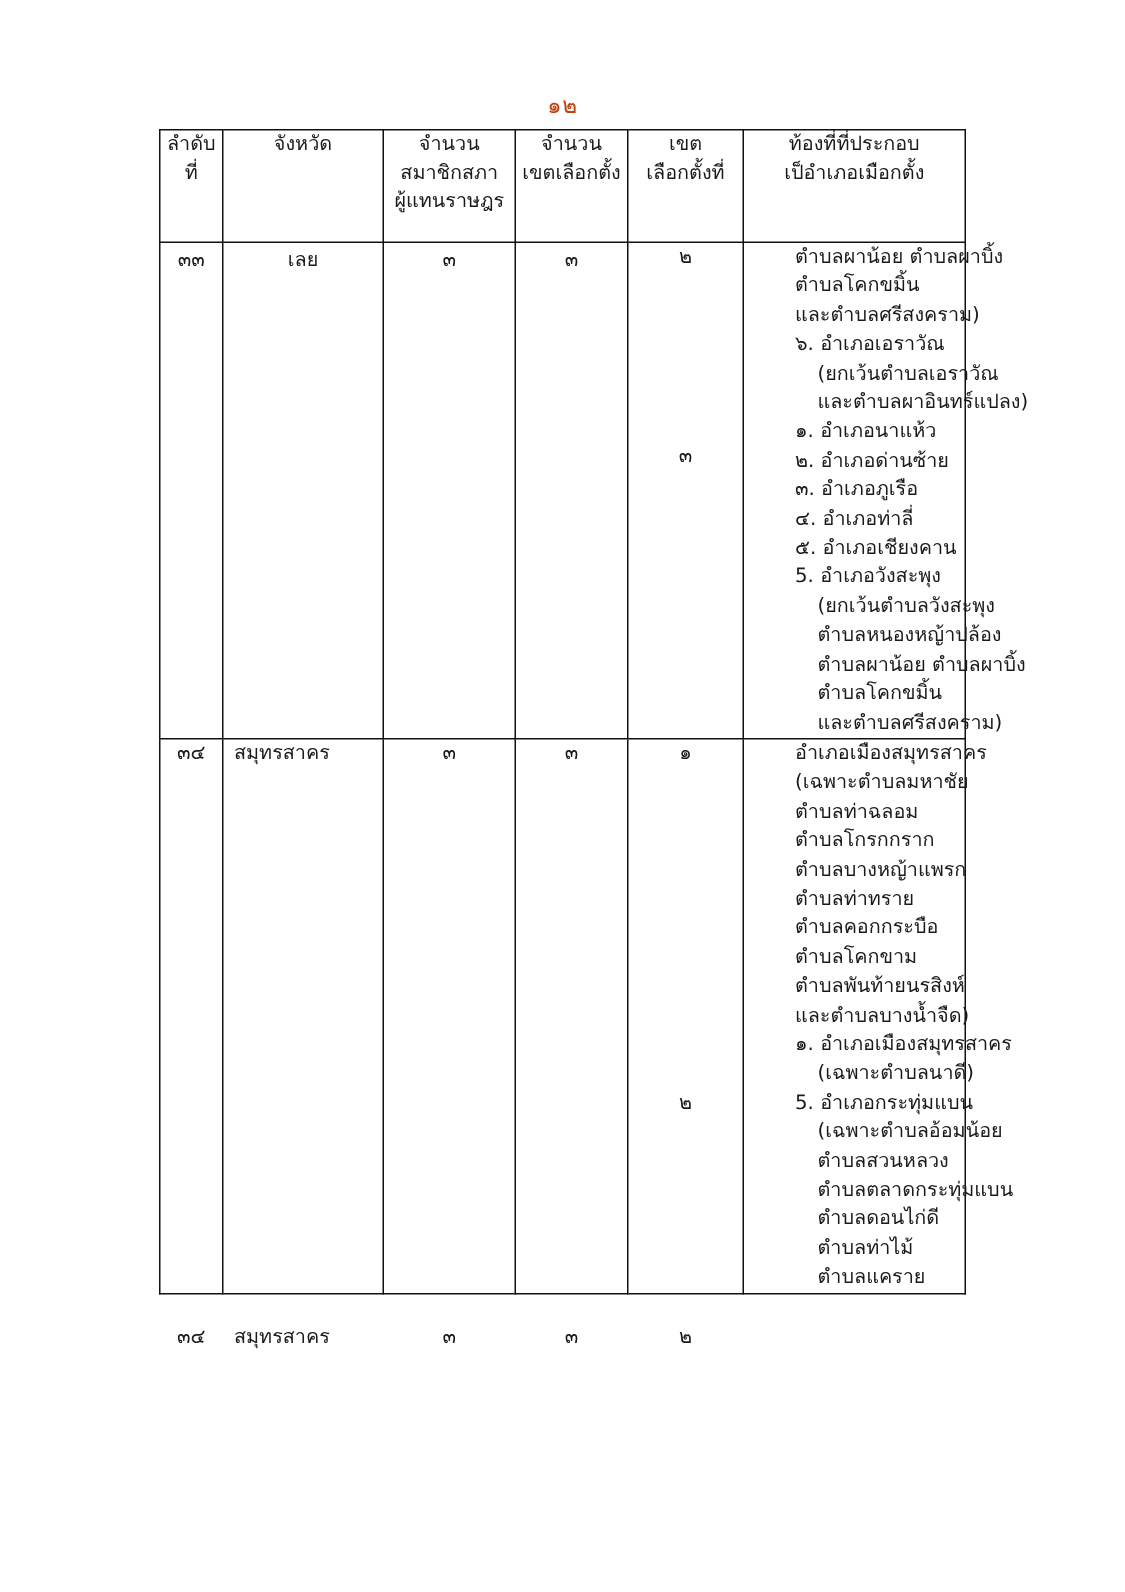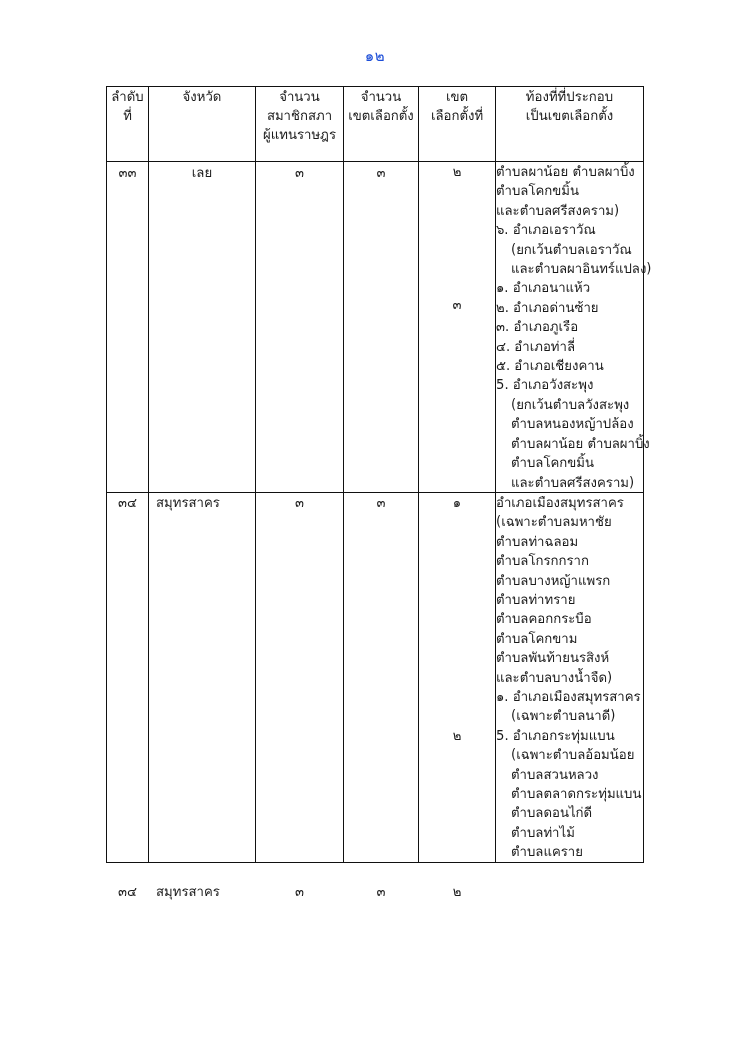--- a/index.html
+++ b/index.html
@@ -19,28 +19,28 @@
 
   .page {
     position: absolute;
     inset: 0;
     background: #ffffff;
   }
 
   
   .page-number {
     position: absolute;
-    top: 46px;
+    top: 60px;
     left: 0;
     width: 750px;
     text-align: center;
     font-size: 15px;
     line-height: 20px;
     letter-spacing: 0.5px;
-    color: #1d4ed8;
+    color: #c2410c;
   }
 
   
   .doc-table {
     position: absolute;
     left: 106px;
     top: 86px;
     width: 537px;
     border-collapse: collapse;
     table-layout: fixed;
@@ -103,20 +103,21 @@
   }
 
   
   .area-cell {
     padding: 6px 4px 8px 10px;
     line-height: 19.4px;
   }
   .area-cell .ln {
     display: block;
     white-space: nowrap;
+    margin-left: 34px;
   }
   .area-cell .ln.num {
     padding-left: 0;
     text-indent: 0;
   }
   .area-cell .ln.ind1 {
     padding-left: 15px;
   }
 
   
@@ -167,21 +168,21 @@
         </td>
         <td>
           <span class="hdr-lines">
             <span>เขต</span>
             <span>เลือกตั้งที่</span>
           </span>
         </td>
         <td>
           <span class="hdr-lines">
             <span>ท้องที่ที่ประกอบ</span>
-            <span>เป็นเขตเลือกตั้ง</span>
+            <span>เป็อำเภอเมือกตั้ง</span>
           </span>
         </td>
       </tr>
     </thead>
 
     <tbody>
 
       <tr>
         <td class="cell-center">๓๓</td>
         <td class="cell-prov">เลย</td>

